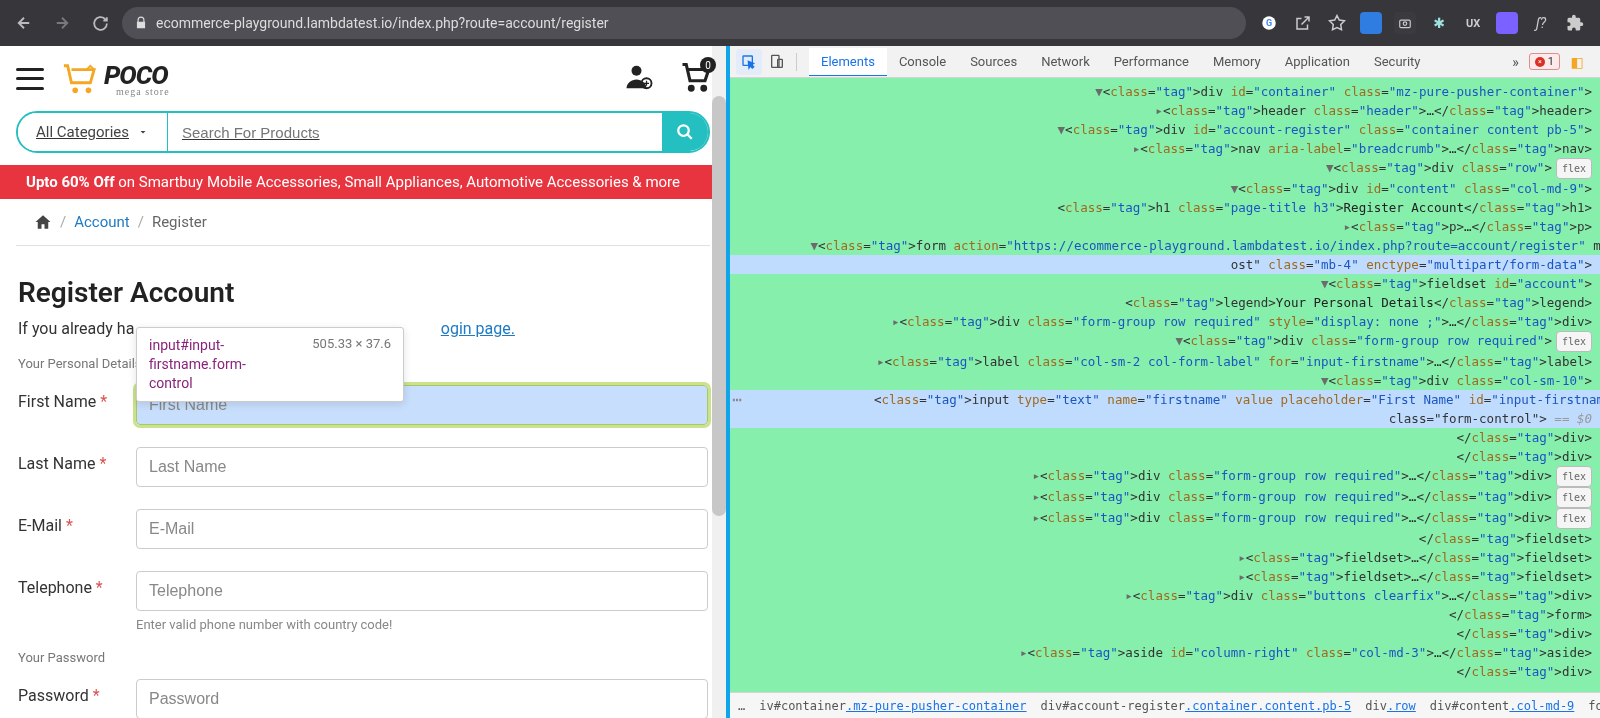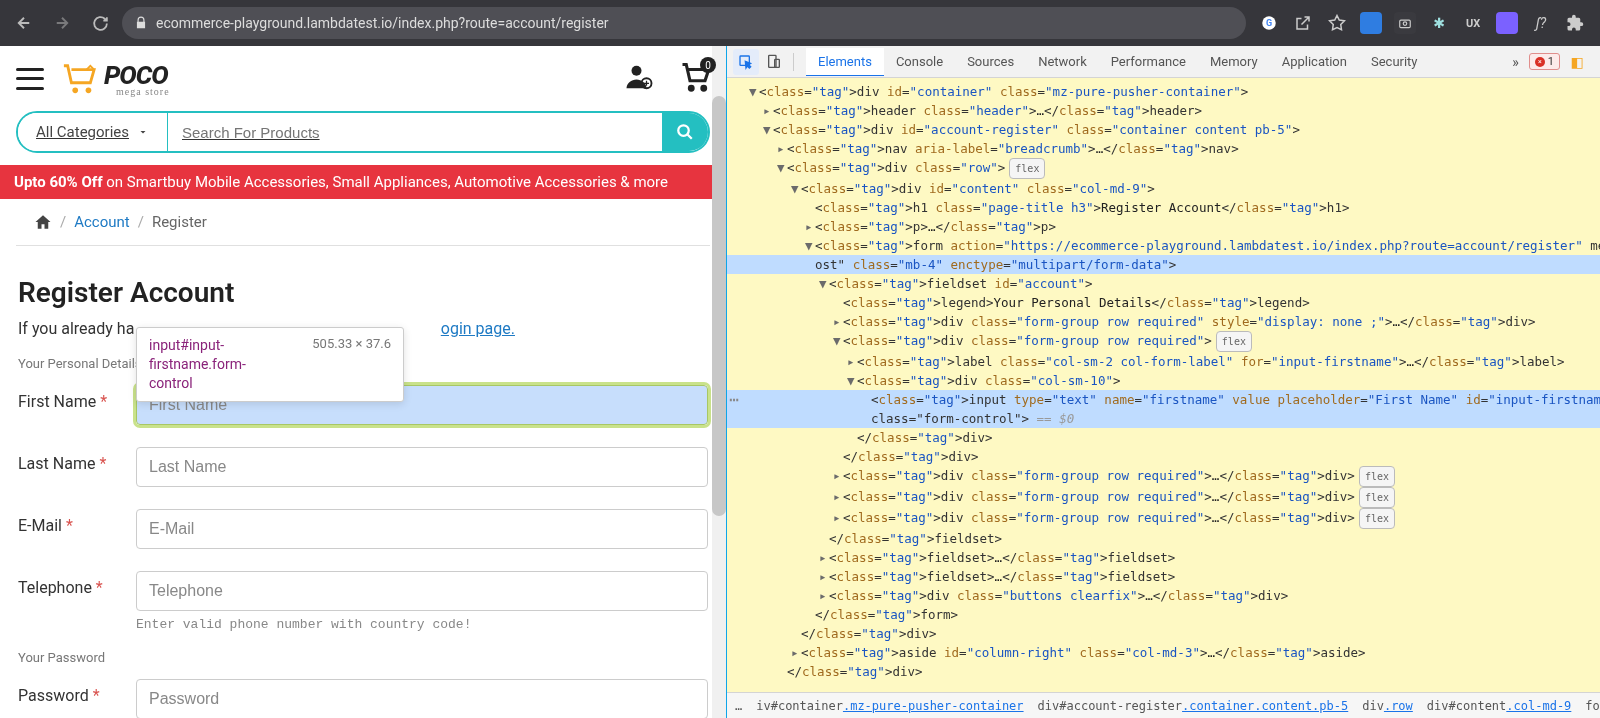--- a/index.html
+++ b/index.html
@@ -36,51 +36,51 @@
 .cart-badge { position:absolute; top:-5px; right:-6px; background:#222; color:#fff; font-size:10px; width:16px; height:16px; border-radius:50%; display:flex; align-items:center; justify-content:center; }
 
 
 .search-row { padding:0 16px 12px; }
 .search-bar { display:flex; border:2px solid #24bfc1; border-radius:25px; overflow:hidden; height:42px;text-decoration:underline; }
 .cat-sel { padding:0 18px; display:flex; align-items:center; gap:8px; border-right:1px solid #24bfc1; background:#fff; color:#444; font-size:15px; }
 .search-input { flex:1; border:none; outline:none; padding:0 14px; font-size:15px; color:#666; }
 .search-btn { background:#24bfc1; width:46px; display:flex; align-items:center; justify-content:center; color:#fff; }
 
 
-.promo { background:#e7343f; color:#fff; padding:8px 14px; font-size:15px; }
+.promo { background:#e7343f; color:#fff; padding:8px 26px; font-size:15px; }
 .promo strong { font-weight:700; }
 
 
 .crumb { padding:14px 18px; display:flex; align-items:center; gap:8px; color:#666; font-size:15px; border-bottom:1px solid #e0e0e0; margin:0 16px; }
 .crumb a { color:#1e7ac4; text-decoration:none; }
 .crumb-sep { color:#aaa; }
 
 
 .reg { padding:18px 18px 0; }
 .reg h1 { font-size:28px; font-weight:600; color:#222; margin:12px 0 10px; }
 .reg-note { font-size:16px; color:#333; margin-bottom:18px; }
 .reg-note a { color:#1e7ac4; }
 .legend { font-size:13px; color:#777; margin-bottom:14px; }
 .form-row { display:flex; align-items:flex-start; margin-bottom:22px; }
 .form-row label { width:118px; font-size:16px; color:#333; line-height:1.35; padding-top:6px; }
 .req { color:#d9534f; }
 .form-row .field { flex:1; }
 .form-row input { width:100%; height:40px; border:1px solid #ccc; border-radius:4px; padding:0 12px; font-size:16px; color:#555; }
 .form-row input::placeholder { color:#888; }
-.hint { font-size:13px; color:#888; margin-top:6px;font-family:Liberation Mono, monospace; }
+.hint { font-size:13px; color:#888; margin-top:6px; }
 
 
 .hl-wrap { position:relative; }
 .hl-input { background:#c7defc !important; outline:3px solid #c9e28b; border-color:#a8c765 !important; }
 .inspect-tip { position:absolute; top:-58px; left:0; background:#fff; border:1px solid #ccc; border-radius:3px; box-shadow:0 2px 8px rgba(0,0,0,0.12); padding:8px 12px; display:flex; justify-content:space-between; gap:28px; width:268px; z-index:5; }
 .tip-sel { color:#8a237a; font-size:14px; line-height:1.35; max-width:210px; }
 .tip-dim { color:#777; font-size:13px; white-space:nowrap; }
 
 
-.dev-pane { flex:1; display:flex; flex-direction:column; border-left:1px solid #0ea5e9; background:#fef9c3; min-width:0; }
+.dev-pane { flex:1; display:flex; flex-direction:column; border-left:4px solid #0ea5e9; background:#86efac; min-width:0;text-align:right; }
 .dev-toolbar { height:32px; background:#f2f2f2; border-bottom:1px solid #d4d4d4; display:flex; align-items:center; padding:0 6px; gap:2px; }
 .dev-tool-btn { width:26px; height:26px; display:flex; align-items:center; justify-content:center; color:#555; }
 .dev-tool-btn.active { color:#1a73e8; background:#e4ecfa; border-radius:3px; }
 .dev-tabs { display:flex; gap:0; margin-left:6px; flex:1; min-width:0; overflow:hidden; }
 .dev-tab { padding:6px 12px; font-size:13px; color:#555; white-space:nowrap; }
 .dev-tab.active { color:#1a73e8; border-bottom:2px solid #1a73e8; background:#fff; margin-bottom:-1px; }
 .dev-right { display:flex; align-items:center; gap:4px; padding-right:4px; }
 .dev-more { color:#555; padding:0 6px; }
 .err-badge { background:#fcebea; border:1px solid #e08e8c; border-radius:3px; padding:1px 5px; font-size:11px; display:flex; align-items:center; gap:3px; }
 .err-dot { width:10px; height:10px; border-radius:50%; background:#d93025; display:inline-flex; align-items:center; justify-content:center; color:#fff; font-size:7px; }

